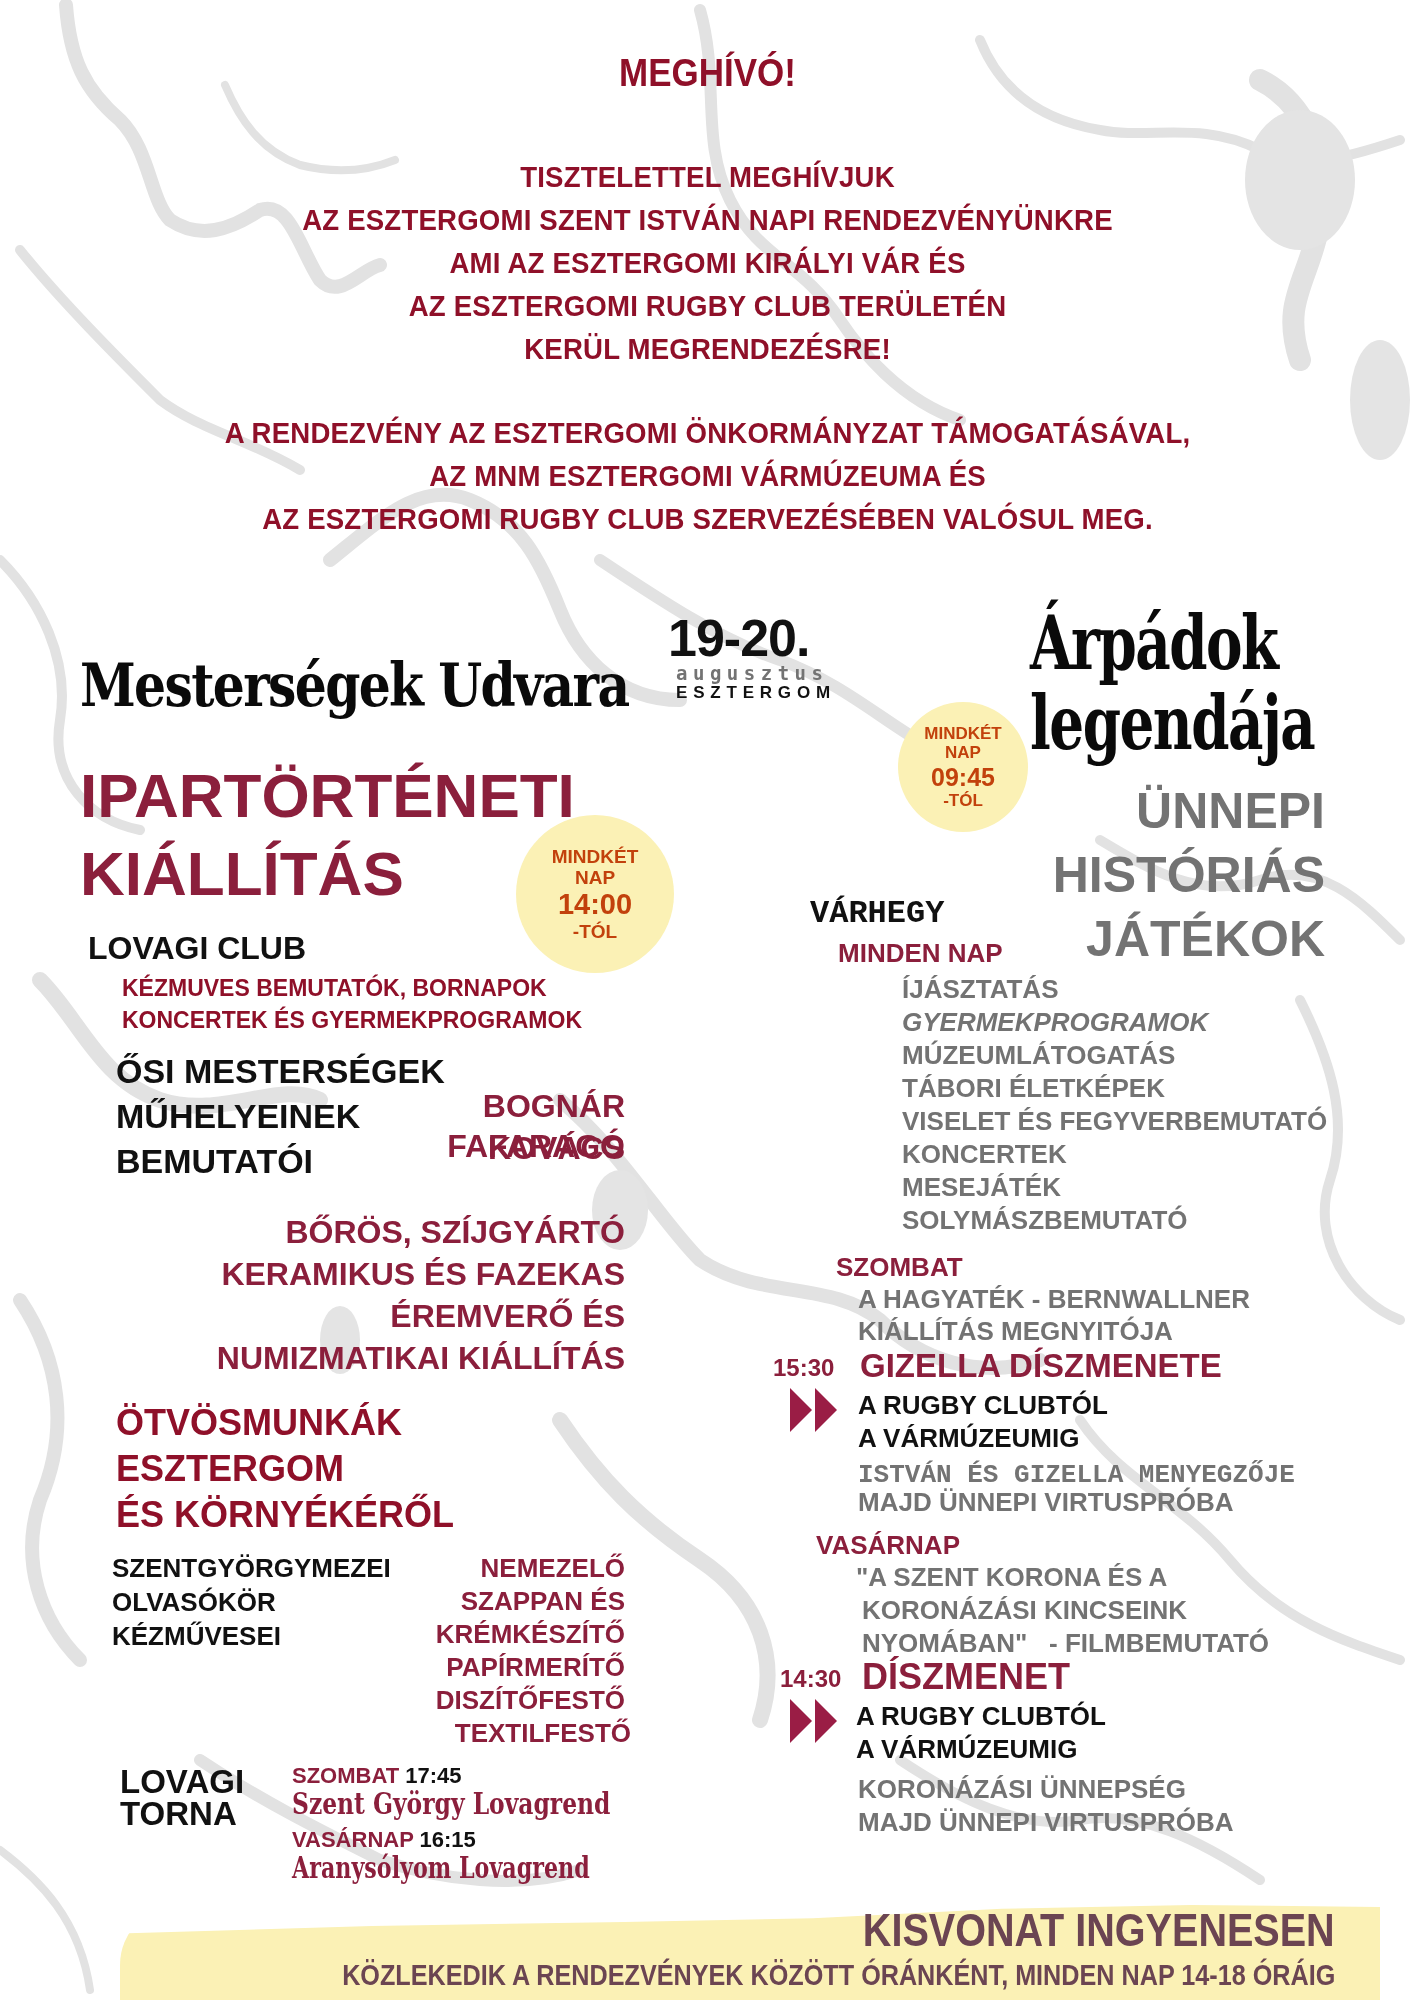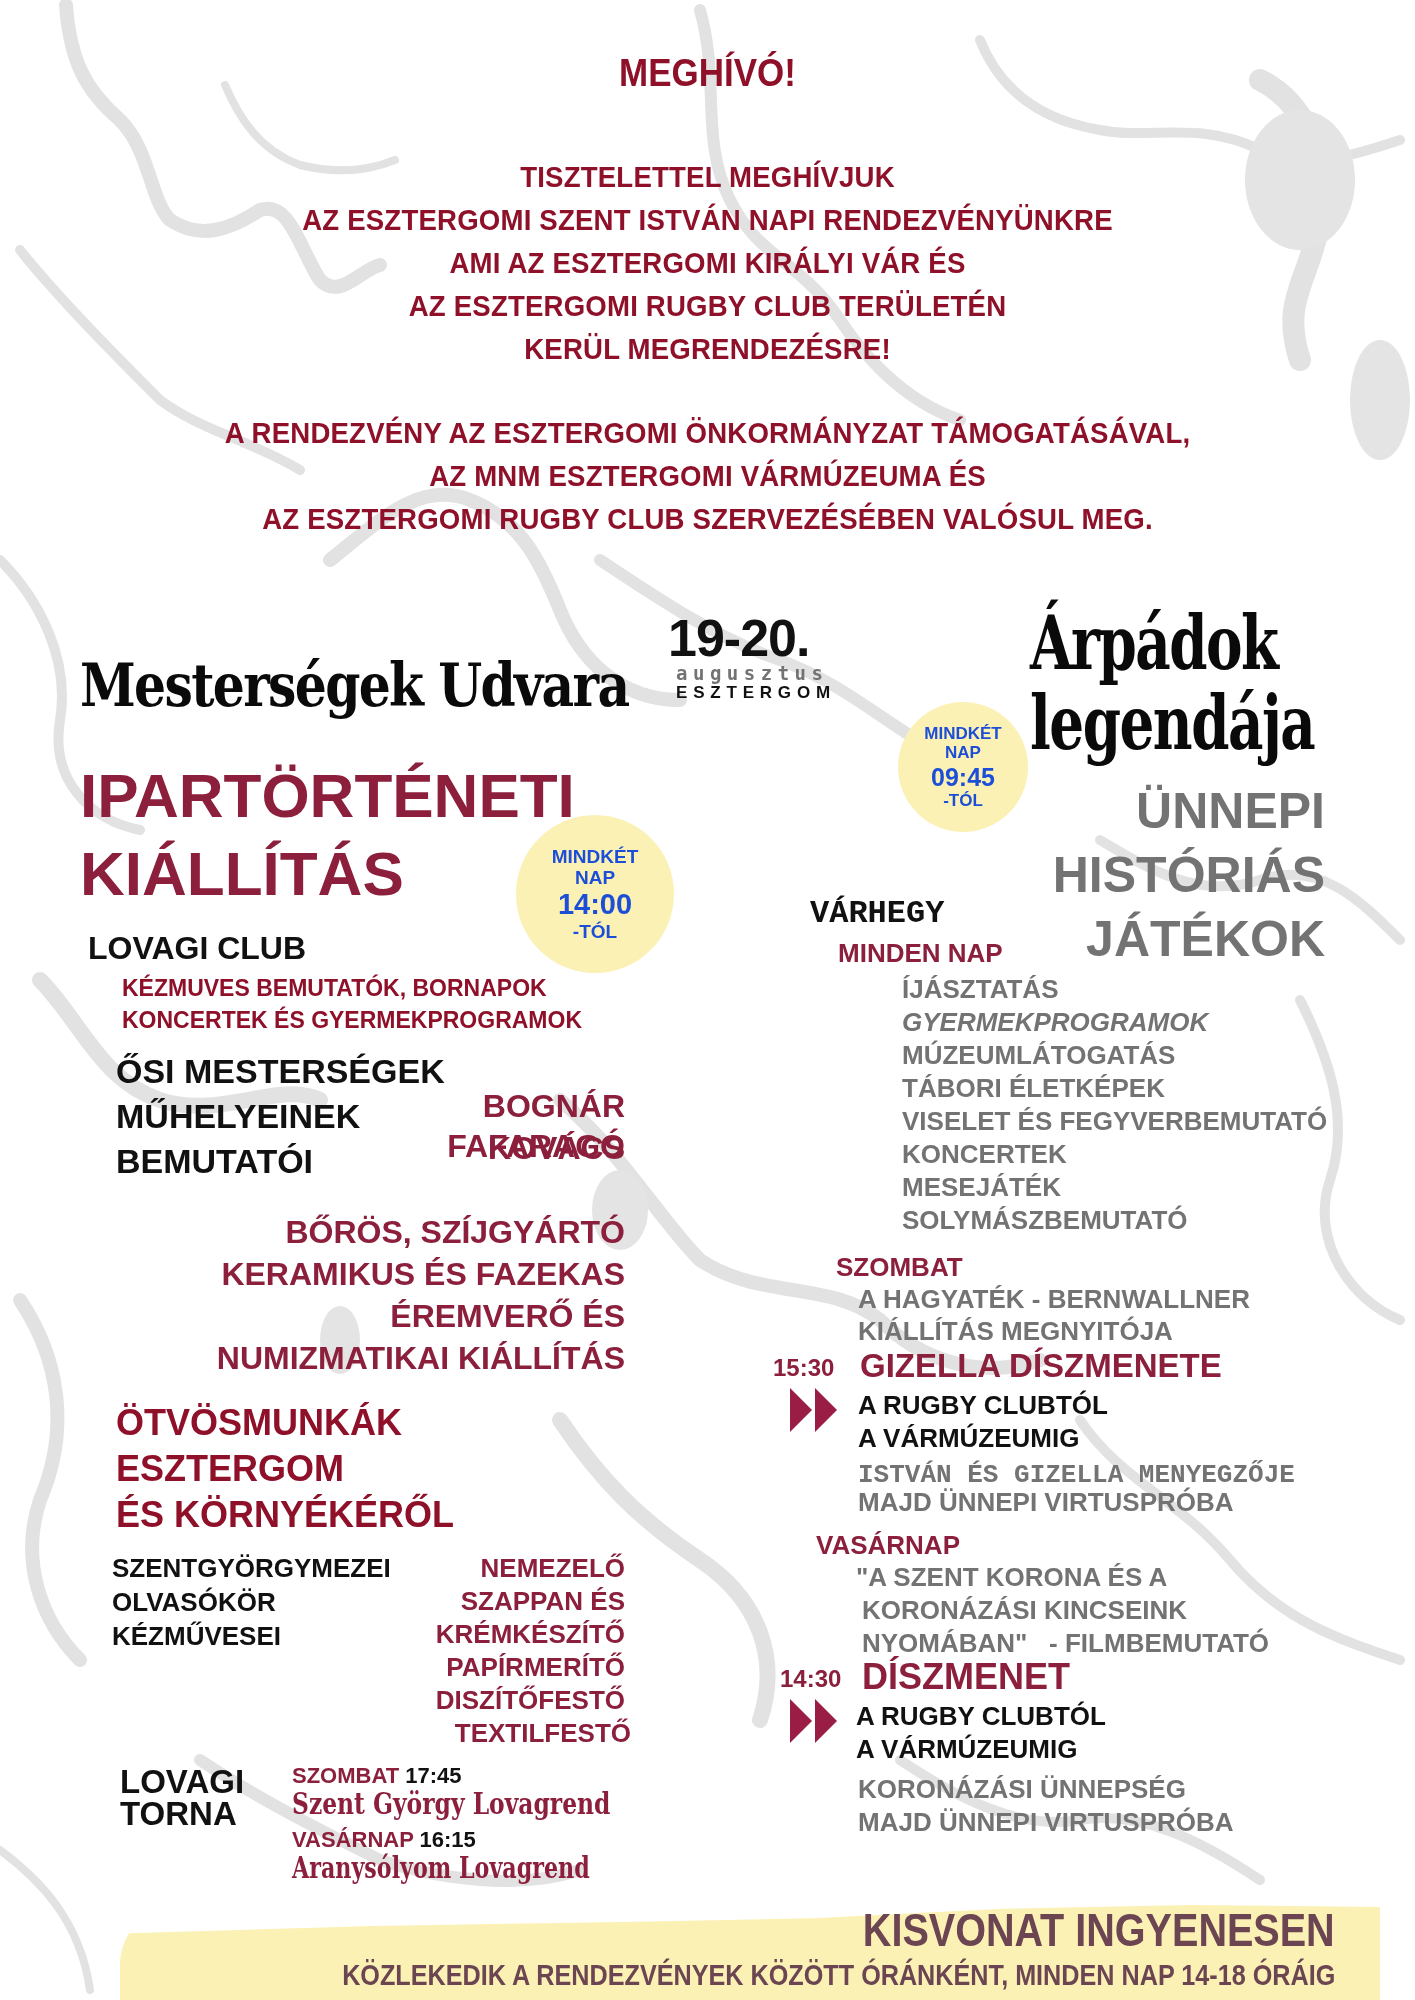--- a/index.html
+++ b/index.html
@@ -8,21 +8,21 @@
   .bg { position: absolute; left: 0; top: 0; width: 1415px; height: 2000px; z-index: 0; }
   .abs { position: absolute; z-index: 2; white-space: nowrap; }
   .cond { font-family: "Liberation Sans", sans-serif; font-weight: 700; transform-origin: center top; }
   .center { left: 0; width: 1415px; text-align: center; }
   .crimson { color: #8f1029; }
   .wine { color: #8b1f3c; }
   .rust { color: #737373; }
   .black { color: #111111; }
   .plum { color: #6b4552; }
   .goth { font-family: "DejaVu Serif", serif; font-weight: 700; color: #0a0a0a; letter-spacing: -2px; }
-  .circle { position: absolute; z-index: 1; border-radius: 50%; background: #fbf1b5; display: flex; flex-direction: column; align-items: center; justify-content: center; color: #1d4ed8; text-align: center; line-height: 1.12; }
+  .circle { position: absolute; z-index: 1; border-radius: 50%; background: #fbf1b5; display: flex; flex-direction: column; align-items: center; justify-content: center; color: #c2410c; text-align: center; line-height: 1.12; }
   .circle .sm { font-size: 19px; }
   .circle .big { font-size: 29px; }
   .arrow { position: absolute; z-index: 2; width: 0; height: 0; border-top: 22px solid transparent; border-bottom: 22px solid transparent; border-left: 22px solid #9a1d45; }
   .banner { position: absolute; z-index: 1; left: 120px; top: 1905px; width: 1260px; height: 95px; background: #fbf1b5; border-radius: 60px 0 0 0; clip-path: polygon(0 30%, 20% 22%, 40% 18%, 55% 14%, 70% 4%, 85% 0, 100% 2%, 100% 100%, 0 100%); }
   .intro { font-size: 30px; letter-spacing: 0.2px; transform: scaleX(0.92); }
 </style>
 </head>
 <body>
 
 <svg class="bg" viewBox="0 0 1415 2000" xmlns="http://www.w3.org/2000/svg">

